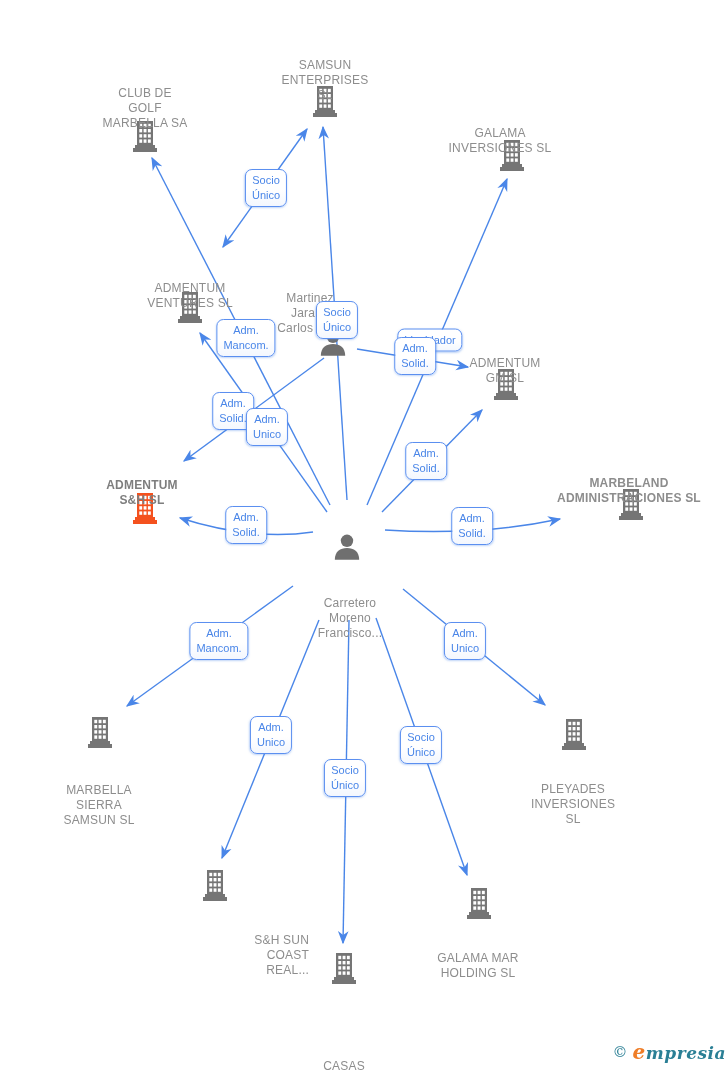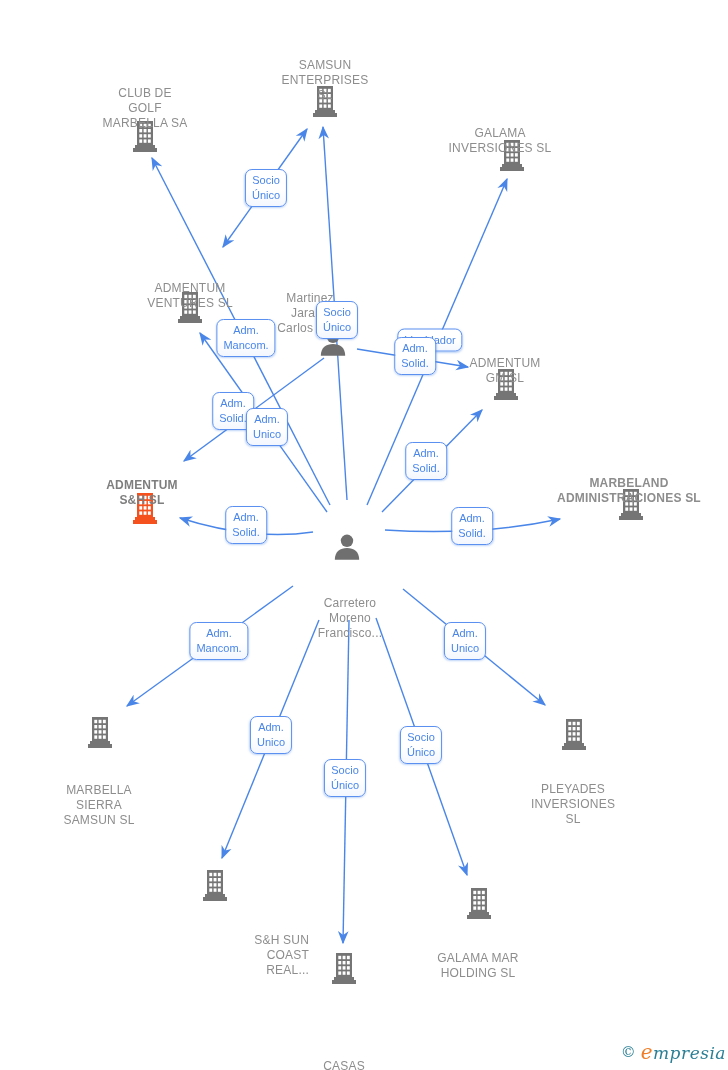--- a/index.html
+++ b/index.html
@@ -29,21 +29,21 @@
     color:var(--badge-text,#4a86e8); font-size:11px; line-height:15px;
     text-align:center; white-space:pre-line;
     box-shadow:0 1px 2px rgba(74,134,232,.35);
   }
   .footer {
     position:absolute; z-index:4; right:2px; bottom:6px;
     font-family:"DejaVu Serif", serif; font-style:italic;
     display:flex; align-items:center; gap:5px;
   }
   .footer .copy { color:var(--brand-teal,#2a7f95); font-size:15px; font-style:normal; }
-  .footer .brand { font-size:17px; letter-spacing:.5px; cursor:pointer; }
+  .footer .brand { font-size:17px; letter-spacing:.5px; cursor:pointer;font-weight:bold; }
   .footer .brand-e { color:var(--brand-orange,#ef7d27); font-size:20px; }
   .footer .brand-rest { color:var(--brand-teal,#2a7f95); }
 </style>
 </head>
 <body>
 
 <div class="canvas">
   <svg id="edges" width="728" height="1070">
     <defs>
       <marker id="arrowhead" viewBox="0 0 10 8" refX="9" refY="4" markerWidth="9.5" markerHeight="8" orient="auto-start-reverse">

